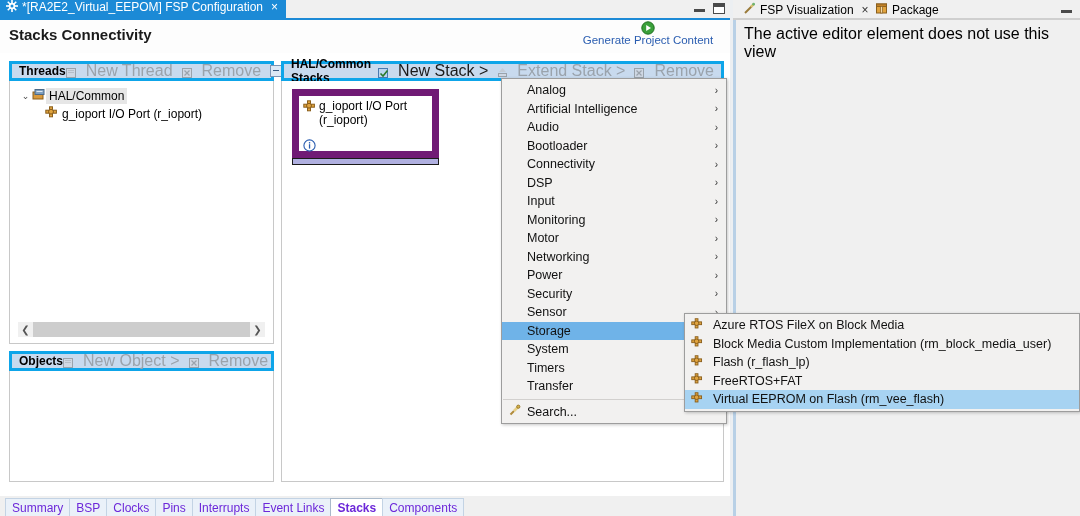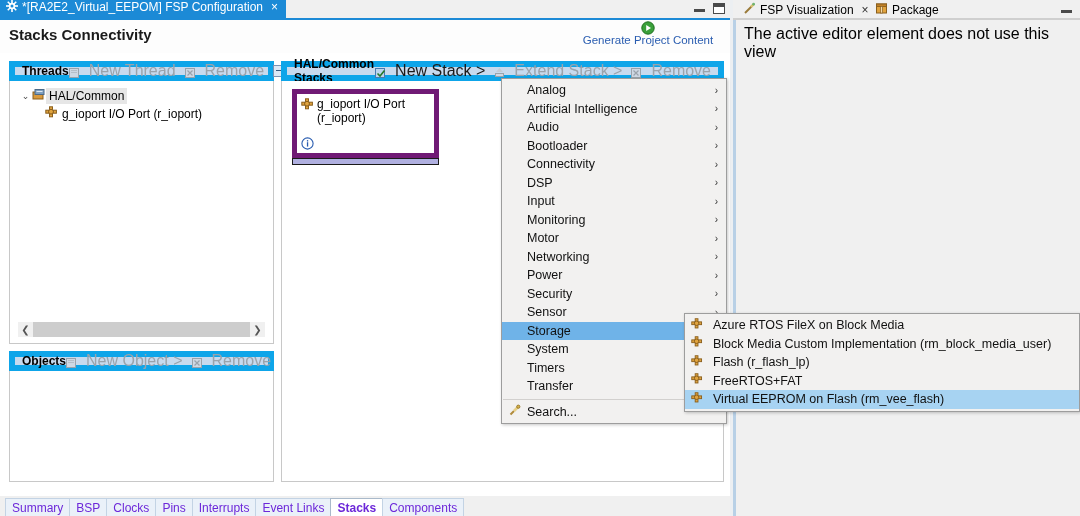--- a/index.html
+++ b/index.html
@@ -65,21 +65,21 @@
   .content-area {
     position: absolute; left: 0; top: 53px; width: 733px; height: 443px;
     background: #ffffff;
   }
 
   
   .grp { position: absolute; background: #ffffff; }
   .grp-head {
     position: absolute; left: 0; top: 0; height: 20px; width: 100%;
     background: #c8daee;
-    border: 6px solid #0ea5e9;
+    border: 3px solid #0ea5e9;
     box-sizing: border-box;
     display: flex; align-items: center;
   }
   .grp-title { font-weight: bold; font-size: 12px; padding-left: 7px; color: #000; }
   .grp-actions { margin-left: auto; display: flex; align-items: center; gap: 9px; padding-right: 7px; }
   .act { display: inline-flex; align-items: center; gap: 7px; color: #9aa3ac; font-size: 16px; white-space: nowrap; }
   .act.link { color: #1a1a1a; }
   .ic16 { width: 13px; height: 12px; display: inline-block; position: relative; }
   .collapse-box { width: 12px; height: 12px; border: 1px solid #7a93b3; background: #dce8f5;
     box-sizing: border-box; position: relative; }
@@ -100,21 +100,21 @@
   
   .hscroll { position: absolute; left: 8px; right: 8px; bottom: 6px; height: 15px;
     background: #f0f0f0; display: flex; align-items: center; }
   .hs-arrow { width: 15px; height: 15px; color: #555; font-size: 10px; display:flex; align-items:center; justify-content:center;}
   .hs-track { flex: 1; height: 15px; background: #f0f0f0; position: relative; }
   .hs-thumb { position: absolute; left: 0; top: 0; height: 15px; width: 100%; background: #cdcdcd; }
 
   
   .stack-box {
     position: absolute; left: 10px; top: 8px; width: 147px; height: 69px;
-    border: 5px solid #701a75; background: #ffffff; box-sizing: border-box;
+    border: 7px solid #701a75; background: #ffffff; box-sizing: border-box;
   }
   .stack-box .sb-title { position: absolute; left: 20px; top: 3px; right: 4px;
     font-size: 12px; line-height: 14px; }
   .stack-box .sb-ic { position: absolute; left: 4px; top: 4px; }
   .stack-box .sb-info { position: absolute; left: 4px; top: 43px; }
   .stack-bar { position: absolute; left: 10px; top: 77px; width: 147px; height: 7px;
      background: #b0b0e0; border: 1px solid #1a1a1a; box-sizing: border-box; }
 
   
   .menu {

